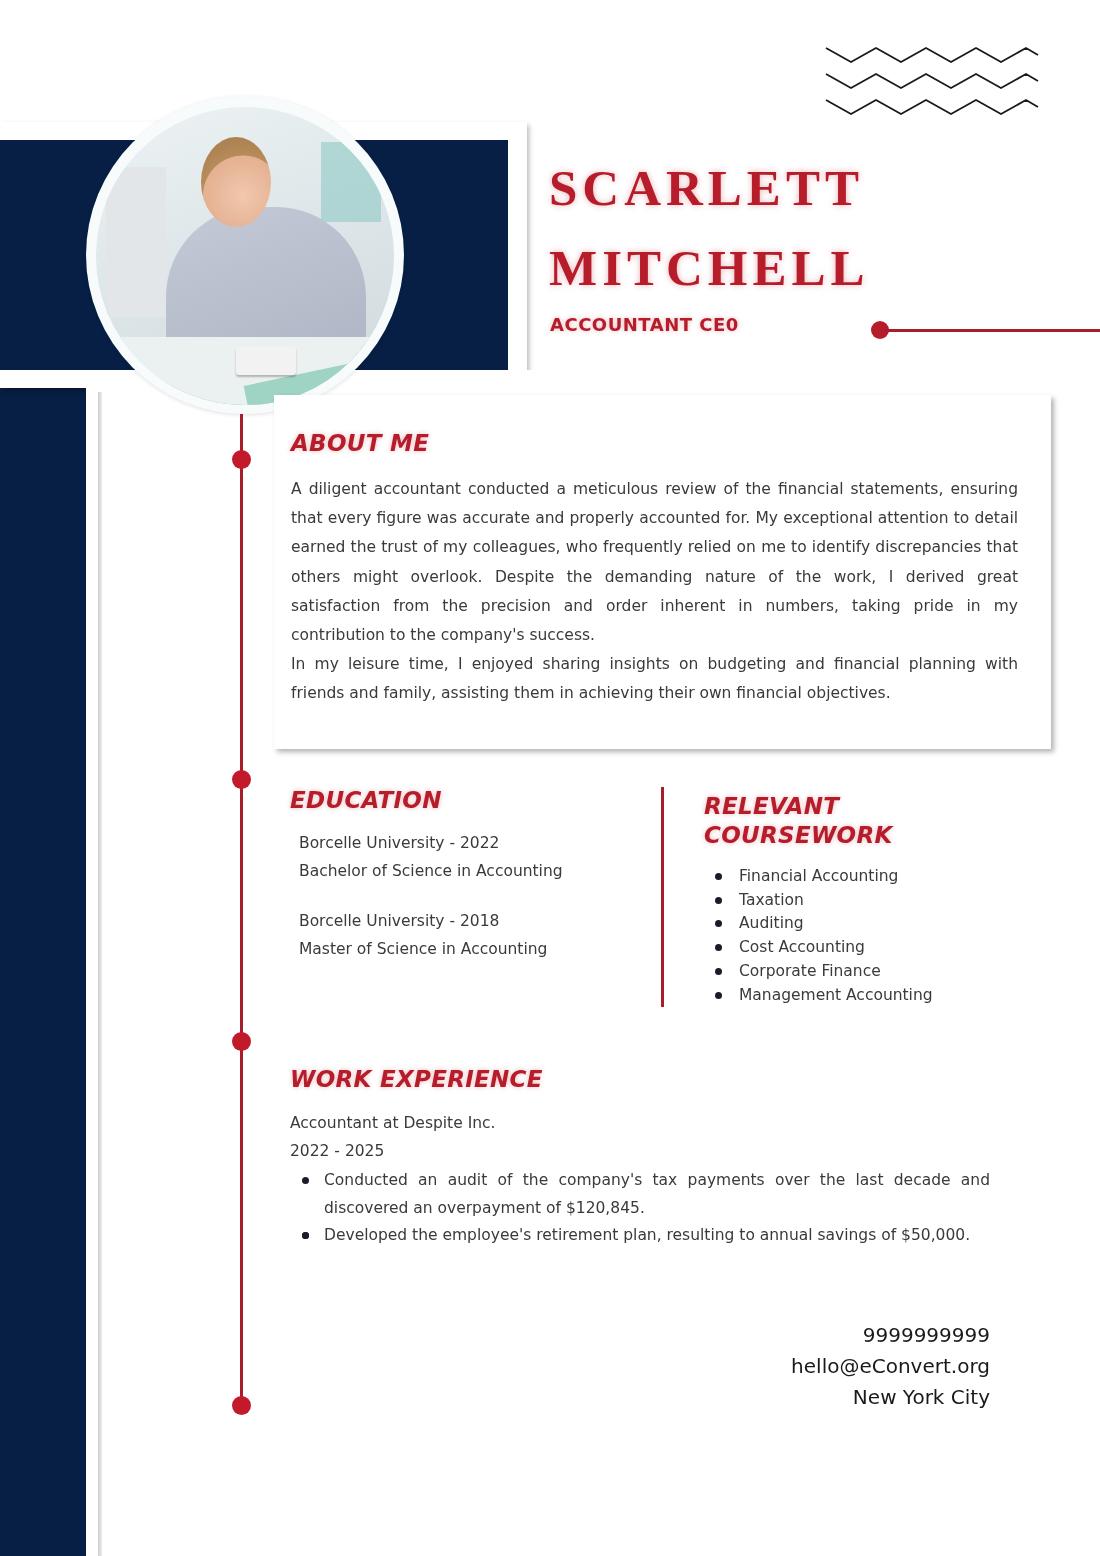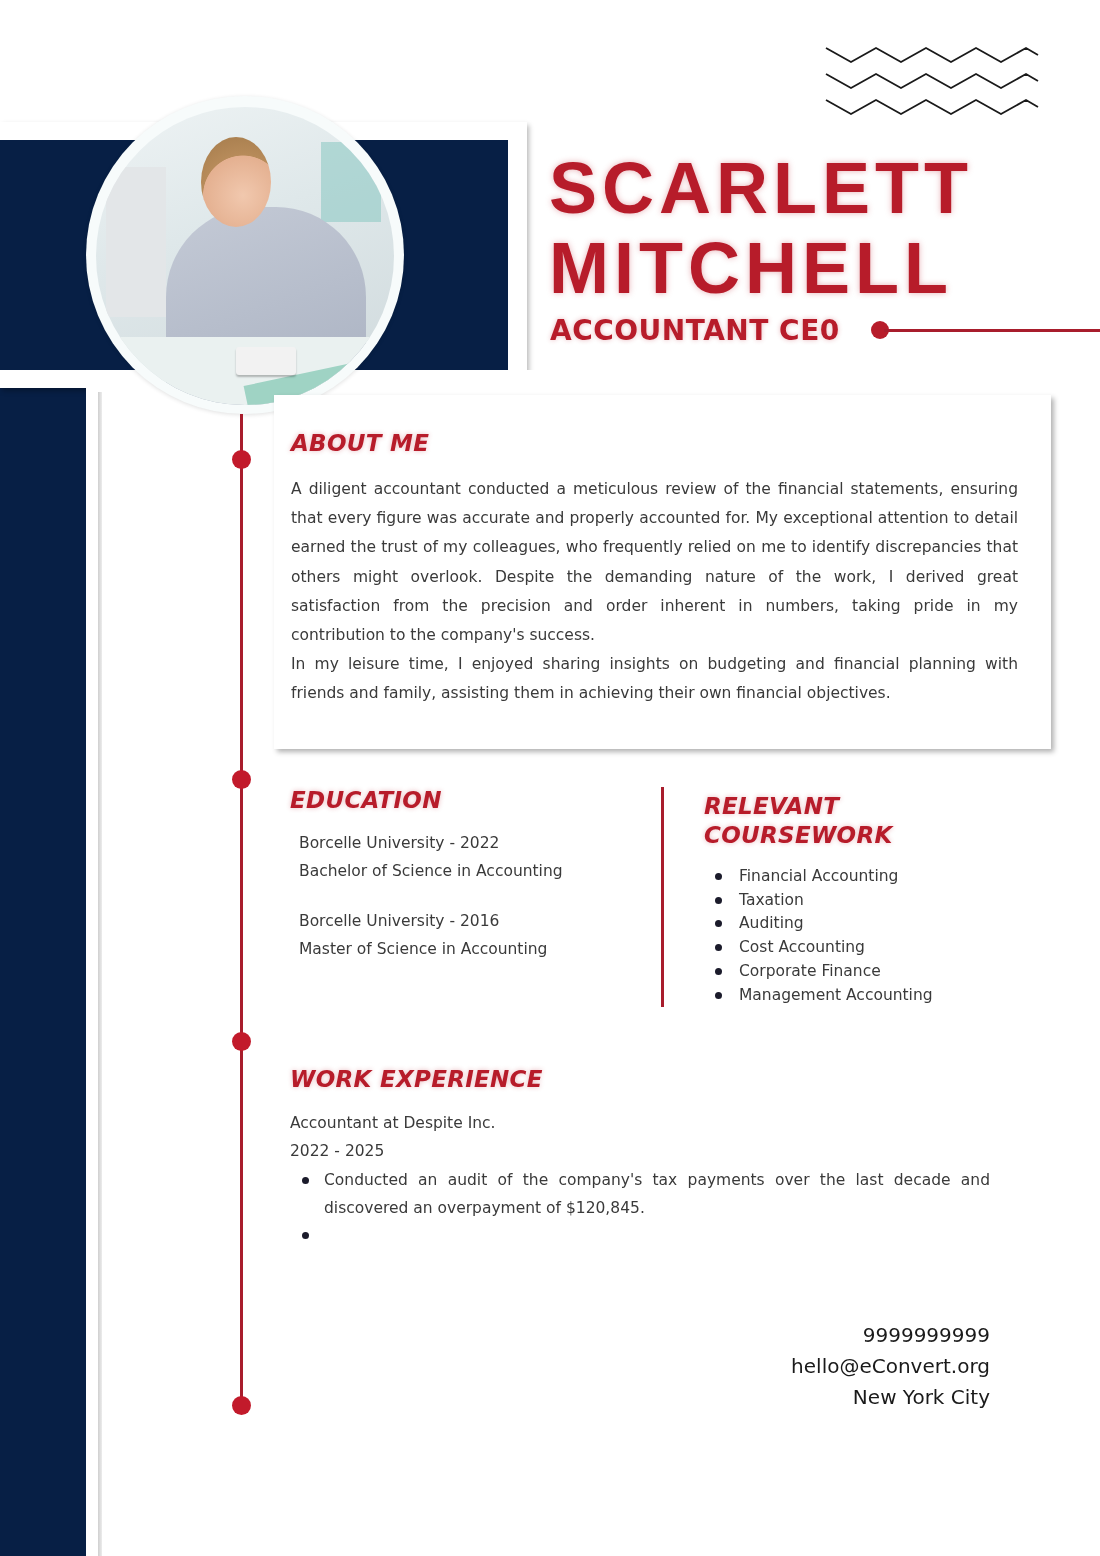--- a/index.html
+++ b/index.html
@@ -23,24 +23,24 @@
   .photo .body { position: absolute; left: 70px; top: 100px; width: 200px; height: 200px; border-radius: 45% 45% 0 0;
     background: linear-gradient(160deg, #c4cad6, #a9b1c1); }
   .photo .head { position: absolute; left: 105px; top: 30px; width: 70px; height: 90px; border-radius: 50%;
     background: radial-gradient(circle at 60% 65%, #f1c8ae 0%, #e4b090 55%, #b78b5a 56%, #a37a4a 100%); }
   .photo .desk { position: absolute; left: 0; top: 230px; width: 298px; height: 70px; background: #eaf1f0; }
   .photo .desk2 { position: absolute; left: 150px; top: 262px; width: 160px; height: 40px; background: #9fd3c4; transform: rotate(-12deg); }
   .photo .calc { position: absolute; left: 140px; top: 240px; width: 60px; height: 28px; background: #f2f2f2; border-radius: 3px; box-shadow: 0 2px 2px rgba(0,0,0,.25); }
 
   .zigzag { position: absolute; left: 824px; top: 44px; width: 216px; height: 72px; }
 
-  .name { position: absolute; left: 549px; top: 148px; font-family: Liberation Sans, sans-serif; font-weight: bold;
-    color: #b71c2a; font-size: 72px; line-height: 80px; letter-spacing: 5px;
+  .name { position: absolute; left: 549px; top: 148px; font-family: Liberation Serif, serif; font-weight: bold;
+    color: #b71c2a; font-size: 51px; line-height: 80px; letter-spacing: 5px;
     text-shadow: 0 0 6px rgba(183,28,42,0.35); }
-  .job-title { position: absolute; left: 550px; top: 314px; font-weight: bold; font-size: 28px; color: #b71c2a;
+  .job-title { position: absolute; left: 550px; top: 314px; font-weight: bold; font-size: 18px; color: #b71c2a;
     letter-spacing: 0.5px; text-shadow: 0 0 5px rgba(183,28,42,0.3); }
   .title-dot { position: absolute; left: 871px; top: 321px; width: 18px; height: 18px; border-radius: 50%; background: #b71c2a; }
   .title-line { position: absolute; left: 884px; top: 329px; width: 216px; height: 3px; background: #a81d2c; }
 
   .timeline { position: absolute; left: 240px; top: 414px; width: 3px; height: 992px; background: #a81d2c; }
   .tl-dot { position: absolute; left: 232px; width: 19px; height: 19px; border-radius: 50%; background: #c21a2b; }
 
   .about-box { position: absolute; left: 274px; top: 395px; width: 777px; height: 354px; background: #fff;
     box-shadow: 3px 3px 5px rgba(0,0,0,0.3); }
   .section-heading { position: absolute; font-weight: bold; color: #b71c2a; font-size: 23px; letter-spacing: 0.3px;
@@ -107,21 +107,21 @@
 <div class="about-box"></div>
 <div class="section-heading" style="left:291px; top:424px;">ABOUT ME</div>
 <div class="about-text">
   <p>A diligent accountant conducted a meticulous review of the financial statements, ensuring that every figure was accurate and properly accounted for. My exceptional attention to detail earned the trust of my colleagues, who frequently relied on me to identify discrepancies that others might overlook. Despite the demanding nature of the work, I derived great satisfaction from the precision and order inherent in numbers, taking pride in my contribution to the company's success.</p>
   <p>In my leisure time, I enjoyed sharing insights on budgeting and financial planning with friends and family, assisting them in achieving their own financial objectives.</p>
 </div>
 
 <div class="section-heading" style="left:290px; top:781px;">EDUCATION</div>
 <div class="edu-line" style="top:834px">Borcelle University - 2022</div>
 <div class="edu-line" style="top:862px">Bachelor of Science in Accounting</div>
-<div class="edu-line" style="top:912px">Borcelle University - 2016</div>
+<div class="edu-line" style="top:912px">Borcelle University - 2018</div>
 <div class="edu-line" style="top:940px">Master of Science in Accounting</div>
 
 <div class="divider"></div>
 
 <div class="section-heading" style="left:704px; top:782px; line-height:49px;">
   <div>RELEVANT</div>
   <div style="margin-top:-20px;">COURSEWORK</div>
 </div>
 <ul class="course-list">
   <li><span class="bullet"></span><span>Financial Accounting</span></li>
@@ -131,17 +131,18 @@
   <li><span class="bullet"></span><span>Corporate Finance</span></li>
   <li><span class="bullet"></span><span>Management Accounting</span></li>
 </ul>
 
 <div class="section-heading" style="left:290px; top:1060px;">WORK EXPERIENCE</div>
 <div class="work-meta" style="top:1114px">Accountant at Despite Inc.</div>
 <div class="work-meta" style="top:1142px">2022 - 2025</div>
 <ul class="work-list">
   <li><span class="bullet"></span><span>Conducted an audit of the company's tax payments over the last decade and discovered an overpayment of $120,845.</span></li>
   <li><span class="bullet"></span></li>
+  <li><span class="bullet"></span><span>Developed the employee's retirement plan, resulting to annual savings of $50,000.</span></li>
 </ul>
 
 <div class="contact" style="top:1323px">9999999999</div>
 <div class="contact" style="top:1354px">hello@eConvert.org</div>
 <div class="contact" style="top:1385px">New York City</div>
 
 </body></html>

